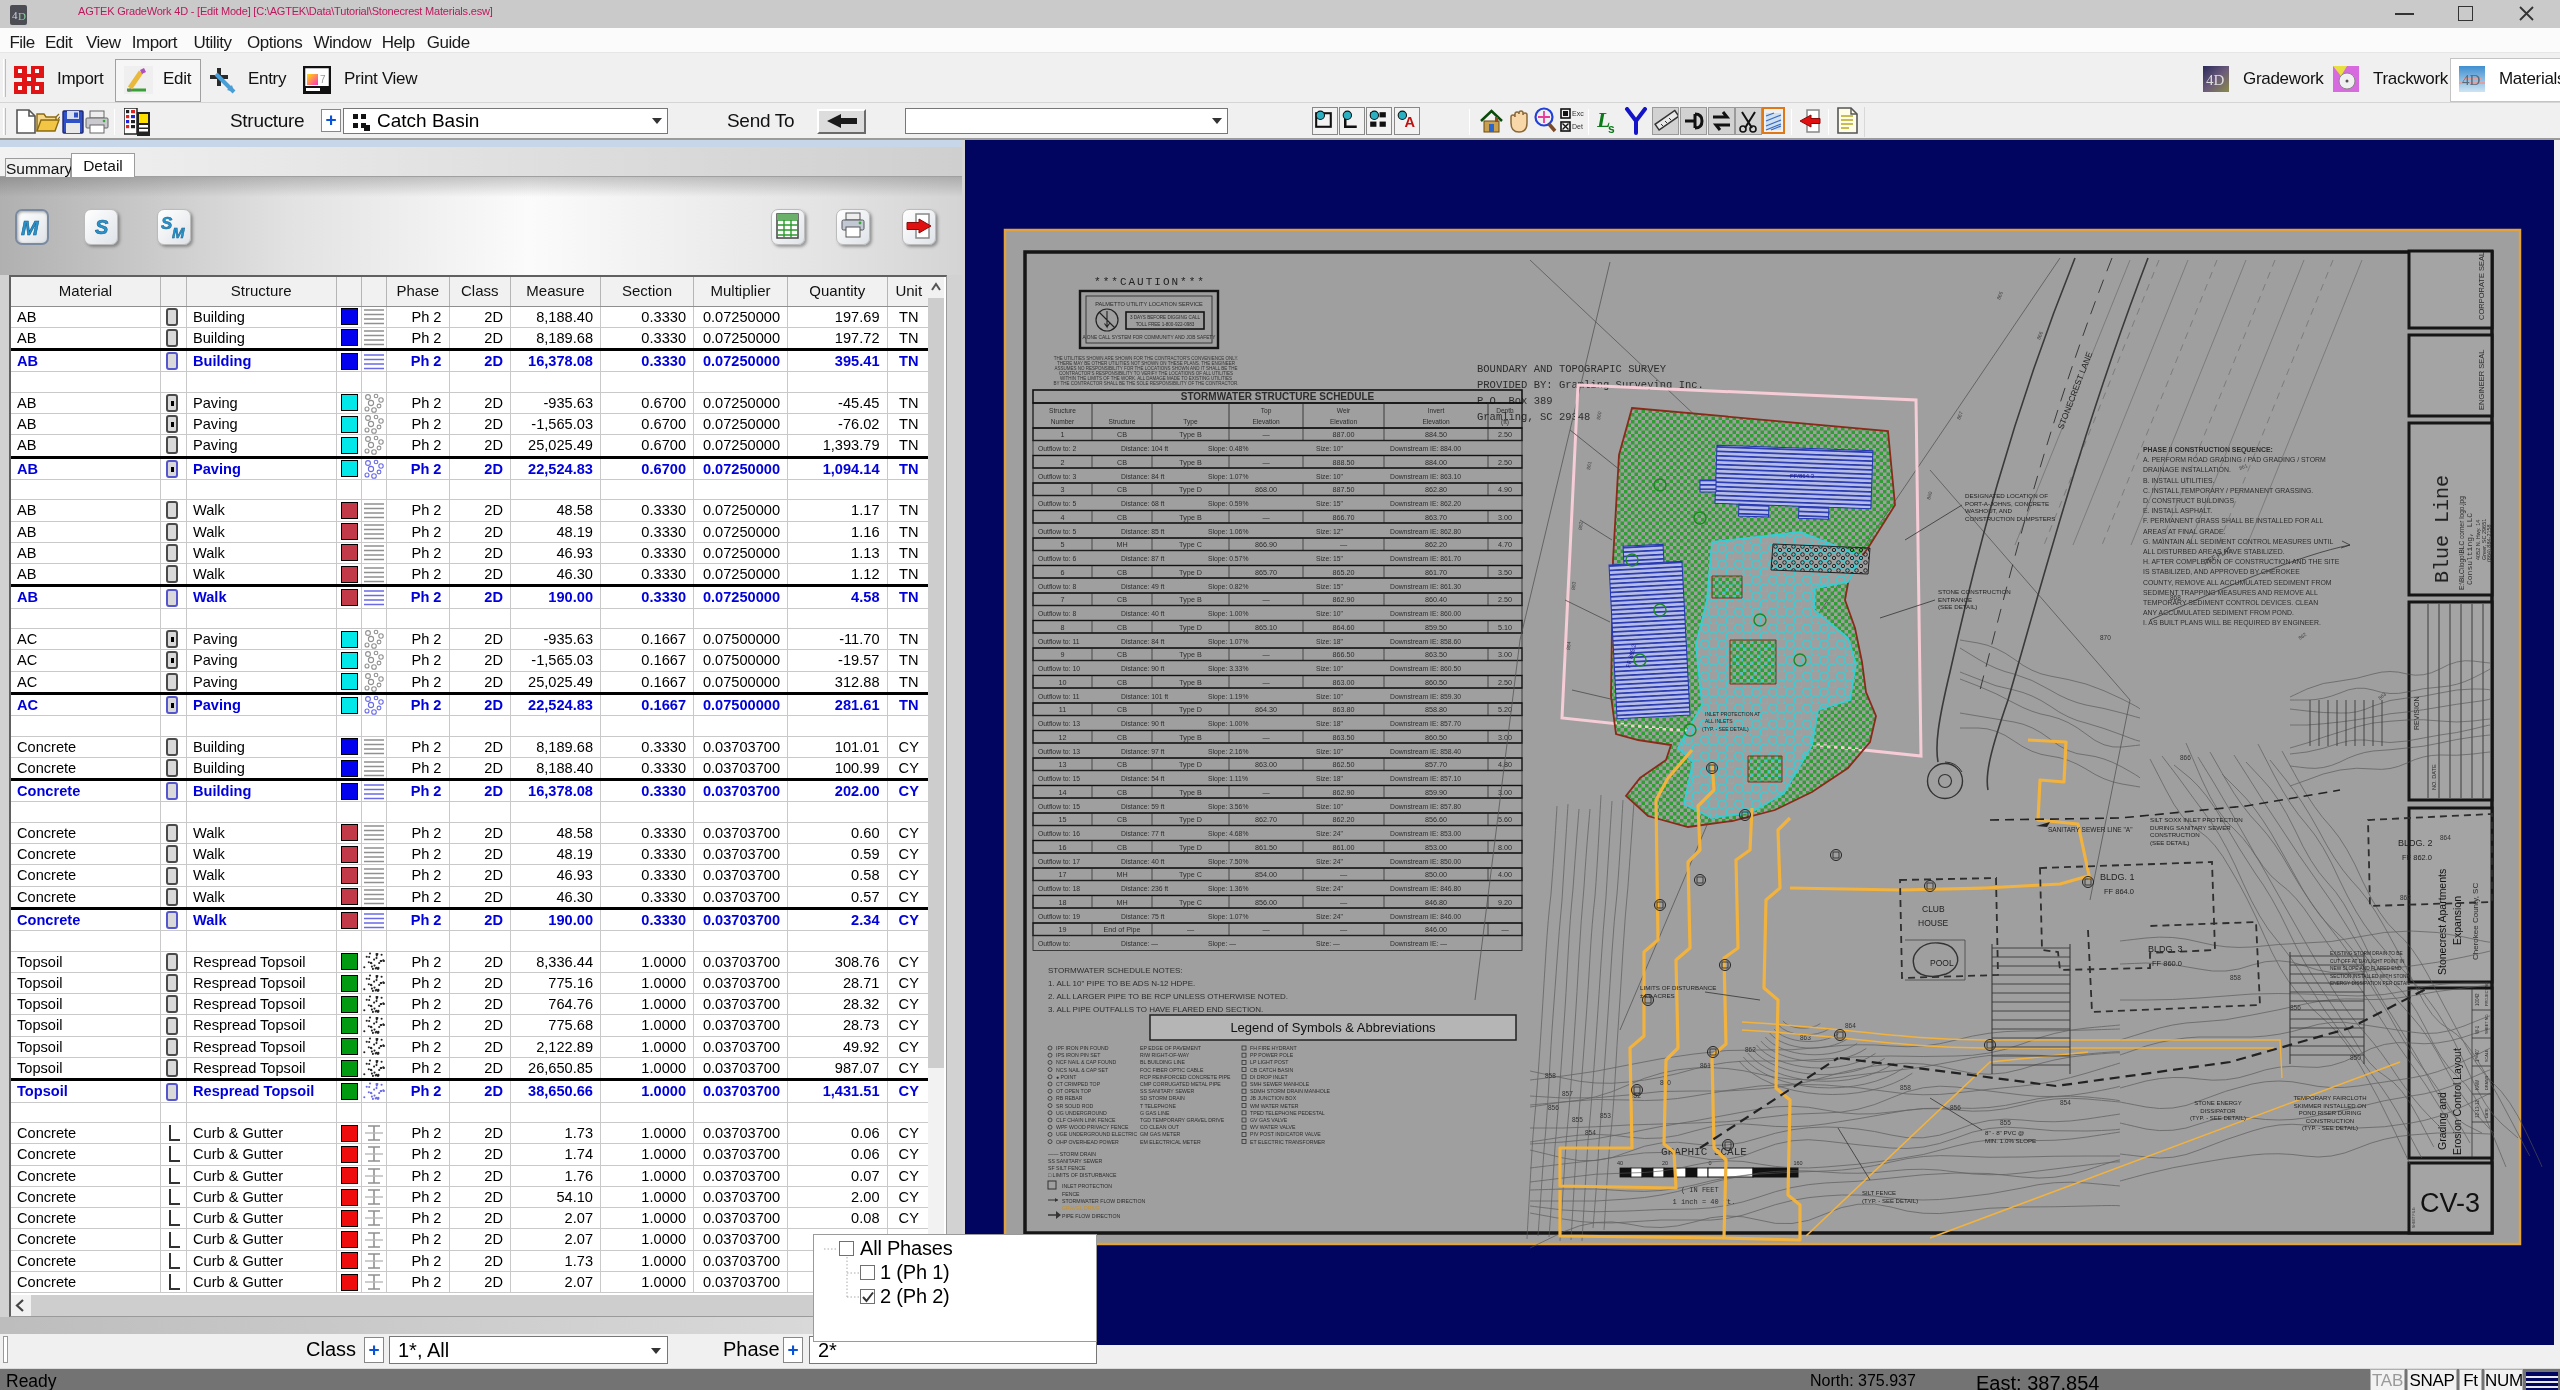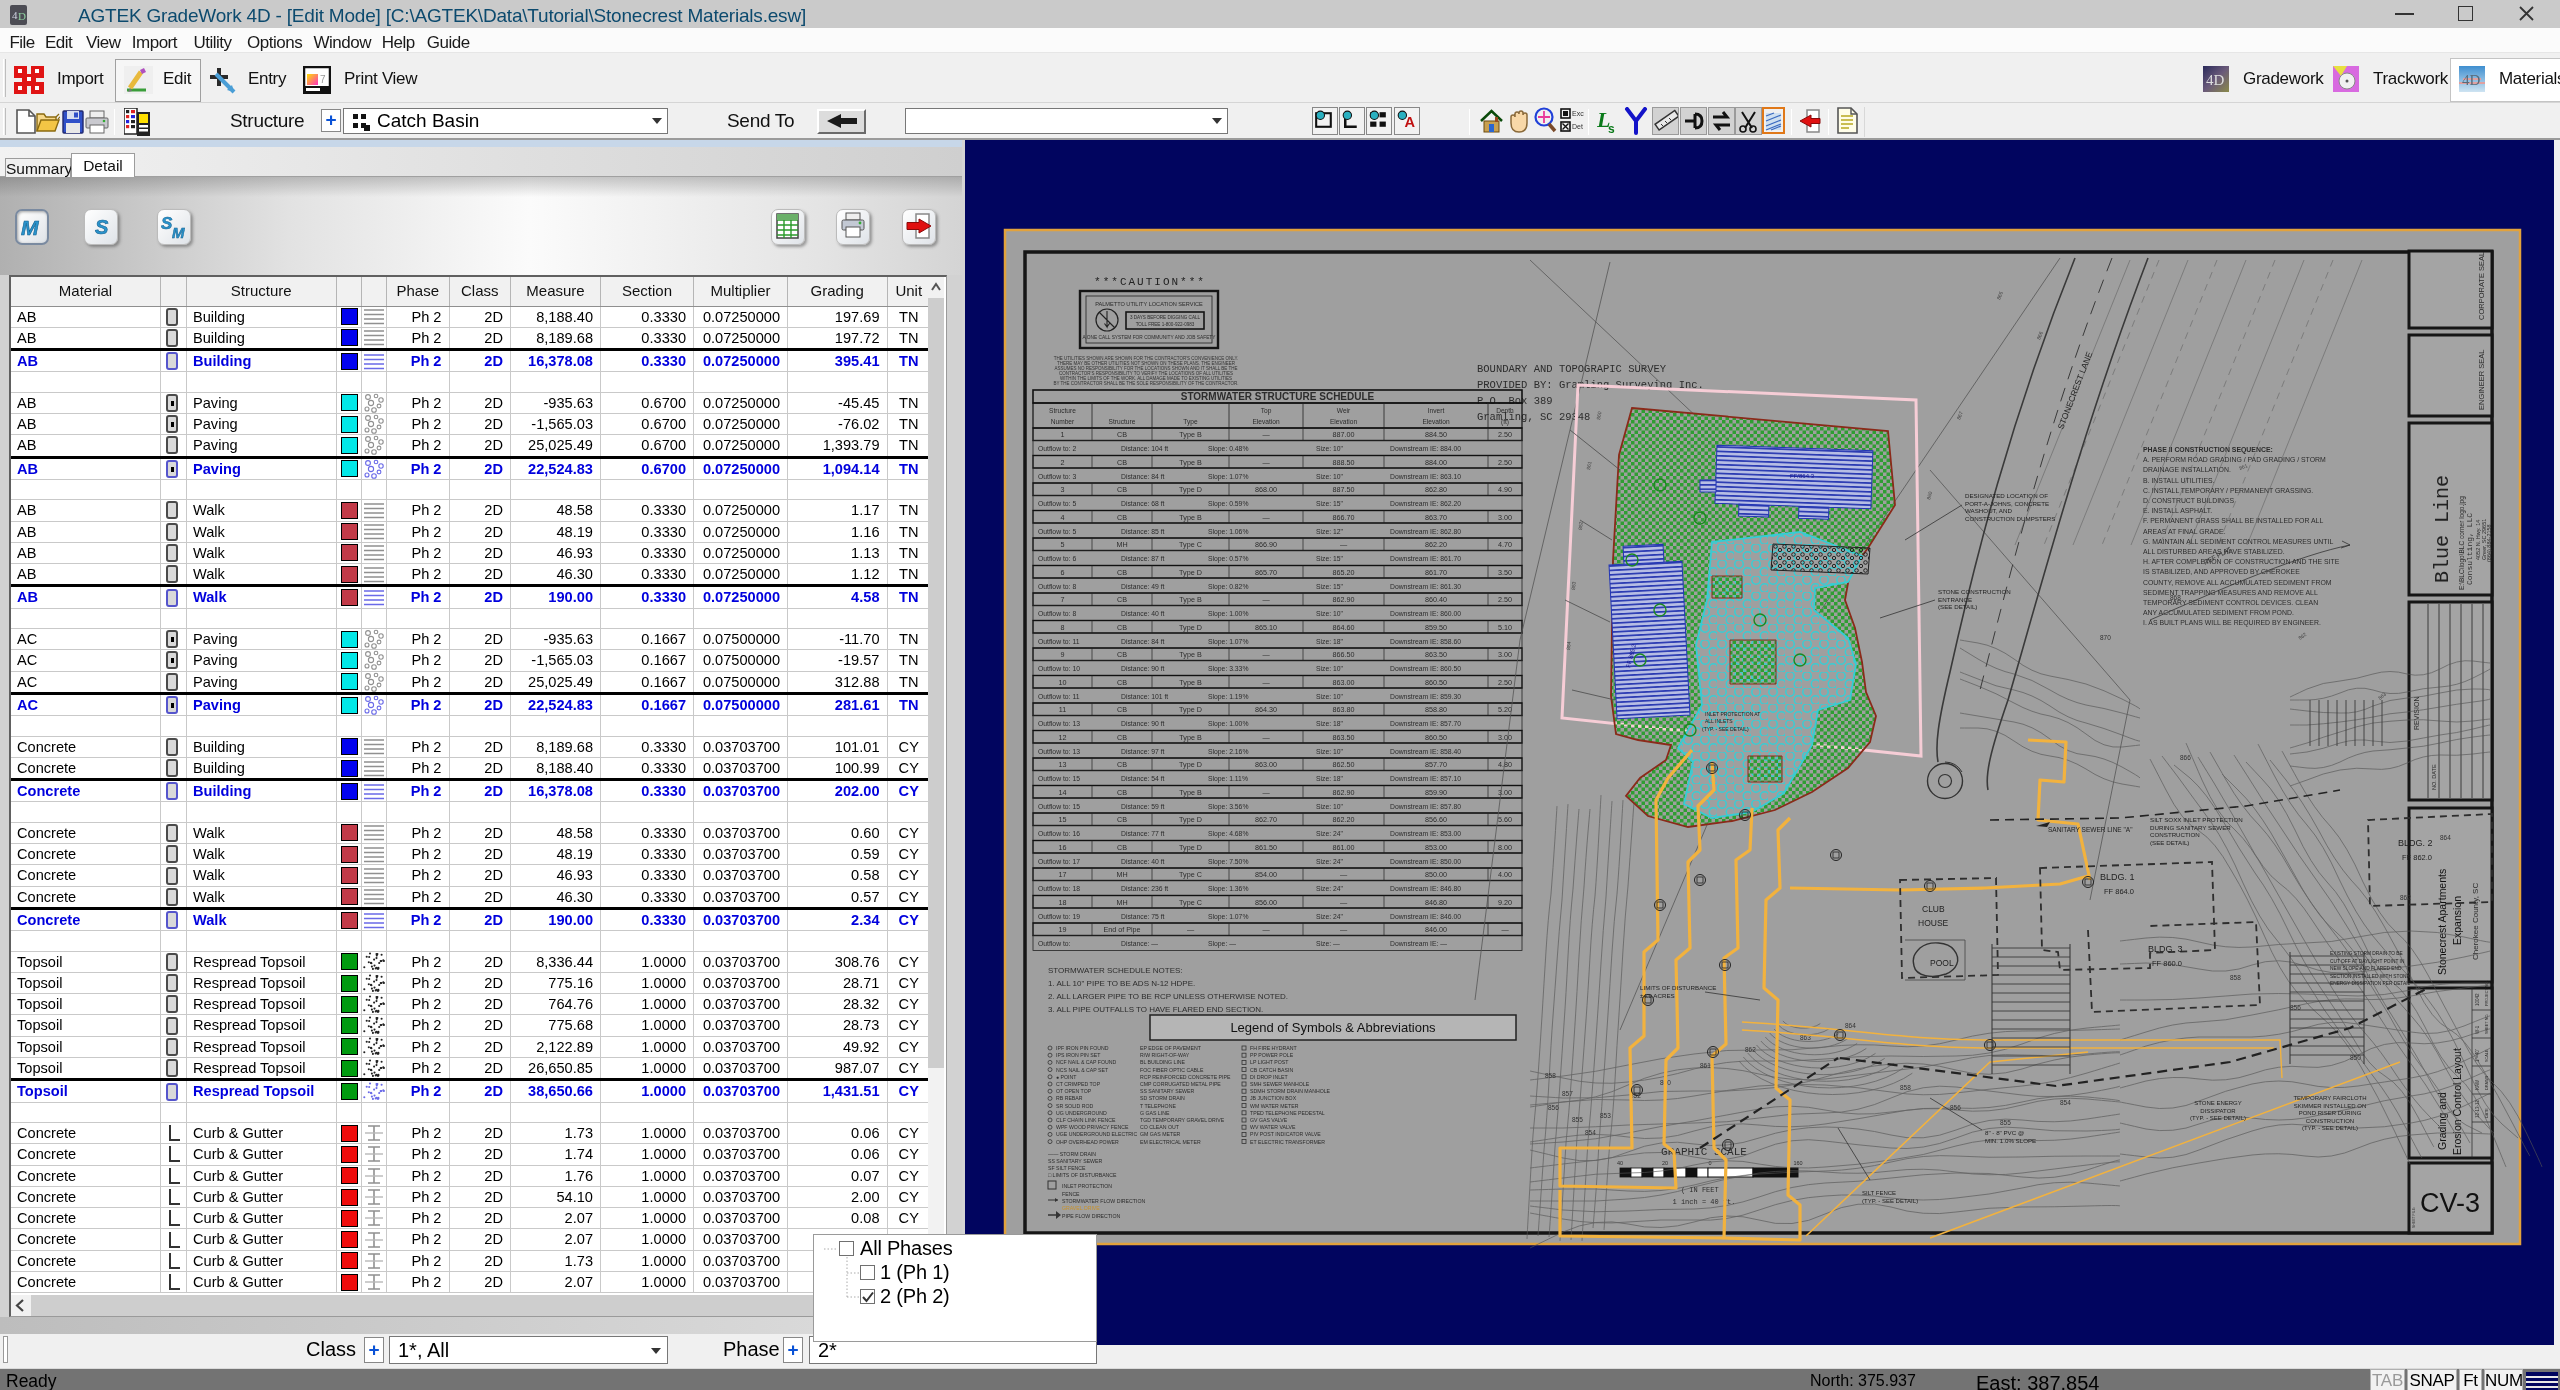--- a/index.html
+++ b/index.html
@@ -1,19 +1,19 @@
 <!DOCTYPE html>
 <html><head><meta charset="utf-8">
 <style>
 *{margin:0;padding:0;box-sizing:border-box}
 html,body{width:2560px;height:1390px;overflow:hidden;font-family:"Liberation Sans",sans-serif;background:#f0f0f0;position:relative}
 .abs{position:absolute}
 
 #titlebar{left:0;top:0;width:2560px;height:28px;background:#cacaca}
-#titlebar .ttext{left:78px;top:5px;font-size:19px;letter-spacing:-0.2px;color:#0c4a6e}
+#titlebar .ttext{left:78px;top:5px;font-size:11px;letter-spacing:-0.2px;color:#be185d}
 #menubar{left:0;top:28px;width:2560px;height:25px;background:#fbfbfb;border-bottom:1px solid #e6e6e6}
 .mitem{top:4.5px;font-size:17px;letter-spacing:-0.5px;color:#1a1a1a}
 #toolbar1{left:0;top:53px;width:2560px;height:50px;background:#f0f0f0;border-bottom:1px solid #d5d5d5}
 #toolbar2{left:0;top:103px;width:2560px;height:37px;background:#f0f0f0;border-bottom:2px solid #9b9b9b}
 .tb1label{top:16px;font-size:17px;letter-spacing:-0.3px;color:#111}
 .tb2label{top:7px;font-size:19px;letter-spacing:-0.3px;color:#111}
 .combo{background:#fff;border:1px solid #777;height:26px;top:5px}
 .combo .arr{position:absolute;right:5px;top:9px;width:0;height:0;border-left:5px solid transparent;border-right:5px solid transparent;border-top:6px solid #333}
 .plusbtn{width:20px;height:23px;top:6px;background:#fff;border:1.5px solid #888;color:#0a52d6;font-weight:bold;font-size:19px;text-align:center;line-height:20px}
 .vsep{top:6px;width:1px;height:26px;background:#c6c6c6;border-right:1px solid #fff}
@@ -367,21 +367,21 @@
           <td>Material</td>
           <td></td>
           <td>Structure</td>
           <td></td>
           <td></td>
           <td>Phase</td>
           <td>Class</td>
           <td>Measure</td>
           <td>Section</td>
           <td>Multiplier</td>
-          <td>Grading</td>
+          <td>Quantity</td>
           <td>Unit</td>
         </tr>
 <tr>
           <td class="l">AB</td>
           <td>
             <div class="micon"></div>
           </td>
           <td class="l">Building</td>
           <td>
             <div class="sw" style="background:#0202ef"></div>

